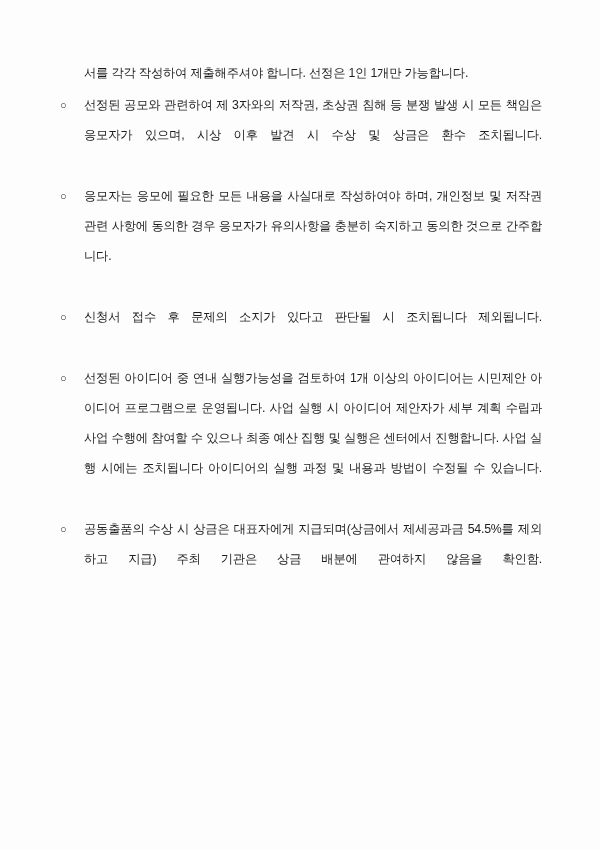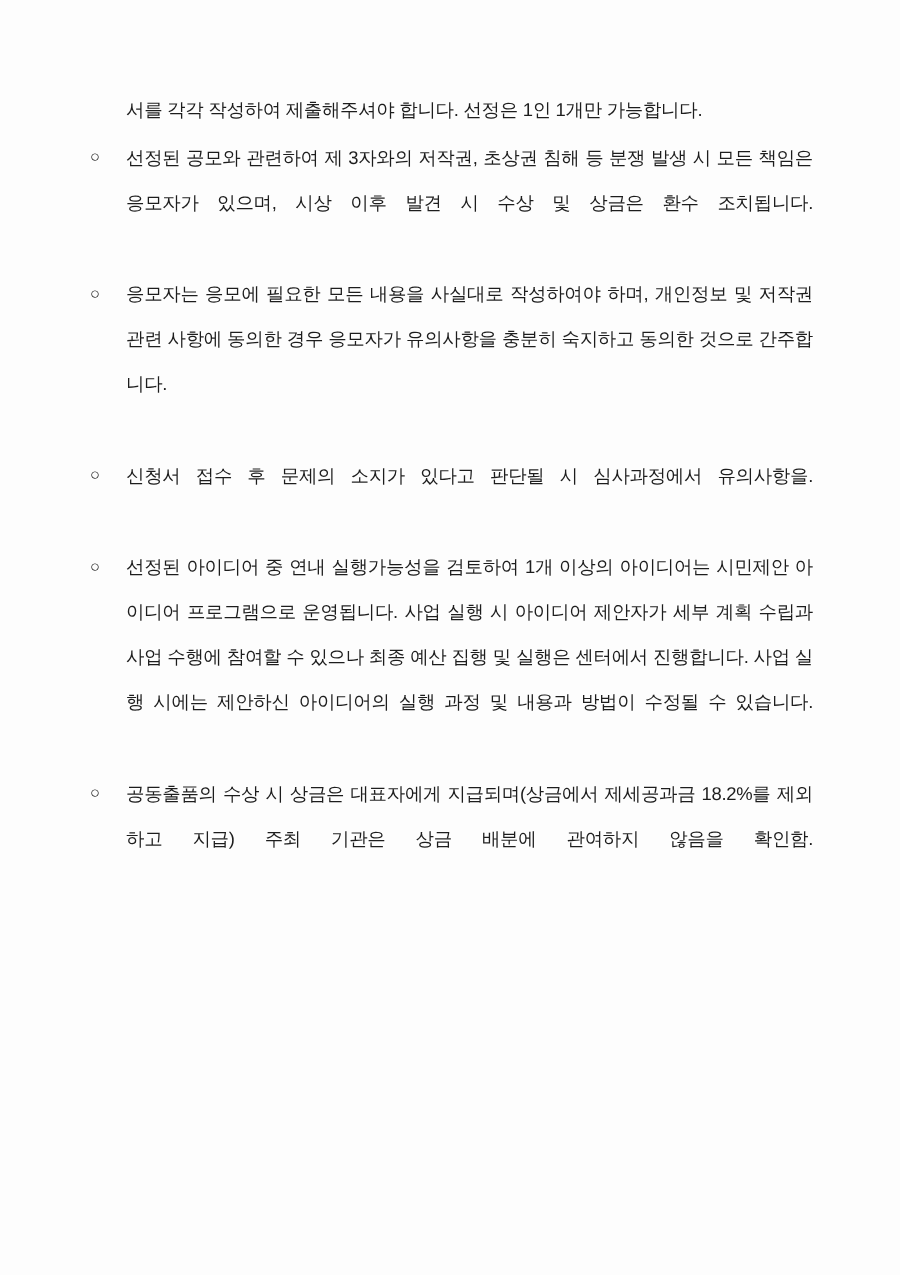--- a/index.html
+++ b/index.html
@@ -94,28 +94,28 @@
         <span class="item-text">선정된 공모와 관련하여 제 3자와의 저작권, 초상권 침해 등 분쟁 발생 시 모든 책임은 응모자가 있으며, 시상 이후 발견 시 수상 및 상금은 환수 조치됩니다.</span>
       </li>
 
       <li class="bullet-item">
         <span class="marker">○</span>
         <span class="item-text">응모자는 응모에 필요한 모든 내용을 사실대로 작성하여야 하며, 개인정보 및 저작권 관련 사항에 동의한 경우 응모자가 유의사항을 충분히 숙지하고 동의한 것으로 간주합니다.</span>
       </li>
 
       <li class="bullet-item">
         <span class="marker">○</span>
-        <span class="item-text">신청서 접수 후 문제의 소지가 있다고 판단될 시 심사과정에서 유의사항을.</span>
+        <span class="item-text">신청서 접수 후 문제의 소지가 있다고 판단될 시 조치됩니다 제외됩니다.</span>
       </li>
 
       <li class="bullet-item">
         <span class="marker">○</span>
-        <span class="item-text">선정된 아이디어 중 연내 실행가능성을 검토하여 1개 이상의 아이디어는 시민제안 아이디어 프로그램으로 운영됩니다. 사업 실행 시 아이디어 제안자가 세부 계획 수립과 사업 수행에 참여할 수 있으나 최종 예산 집행 및 실행은 센터에서 진행합니다. 사업 실행 시에는 제안하신 아이디어의 실행 과정 및 내용과 방법이 수정될 수 있습니다.</span>
+        <span class="item-text">선정된 아이디어 중 연내 실행가능성을 검토하여 1개 이상의 아이디어는 시민제안 아이디어 프로그램으로 운영됩니다. 사업 실행 시 아이디어 제안자가 세부 계획 수립과 사업 수행에 참여할 수 있으나 최종 예산 집행 및 실행은 센터에서 진행합니다. 사업 실행 시에는 조치됩니다 아이디어의 실행 과정 및 내용과 방법이 수정될 수 있습니다.</span>
       </li>
 
       <li class="bullet-item">
         <span class="marker">○</span>
-        <span class="item-text">공동출품의 수상 시 상금은 대표자에게 지급되며(상금에서 제세공과금 18.2%를 제외하고 지급) 주최 기관은 상금 배분에 관여하지 않음을 확인함.</span>
+        <span class="item-text">공동출품의 수상 시 상금은 대표자에게 지급되며(상금에서 제세공과금 54.5%를 제외하고 지급) 주최 기관은 상금 배분에 관여하지 않음을 확인함.</span>
       </li>
 
     </ul>
   </div>
 </div>
 
 </body></html>

